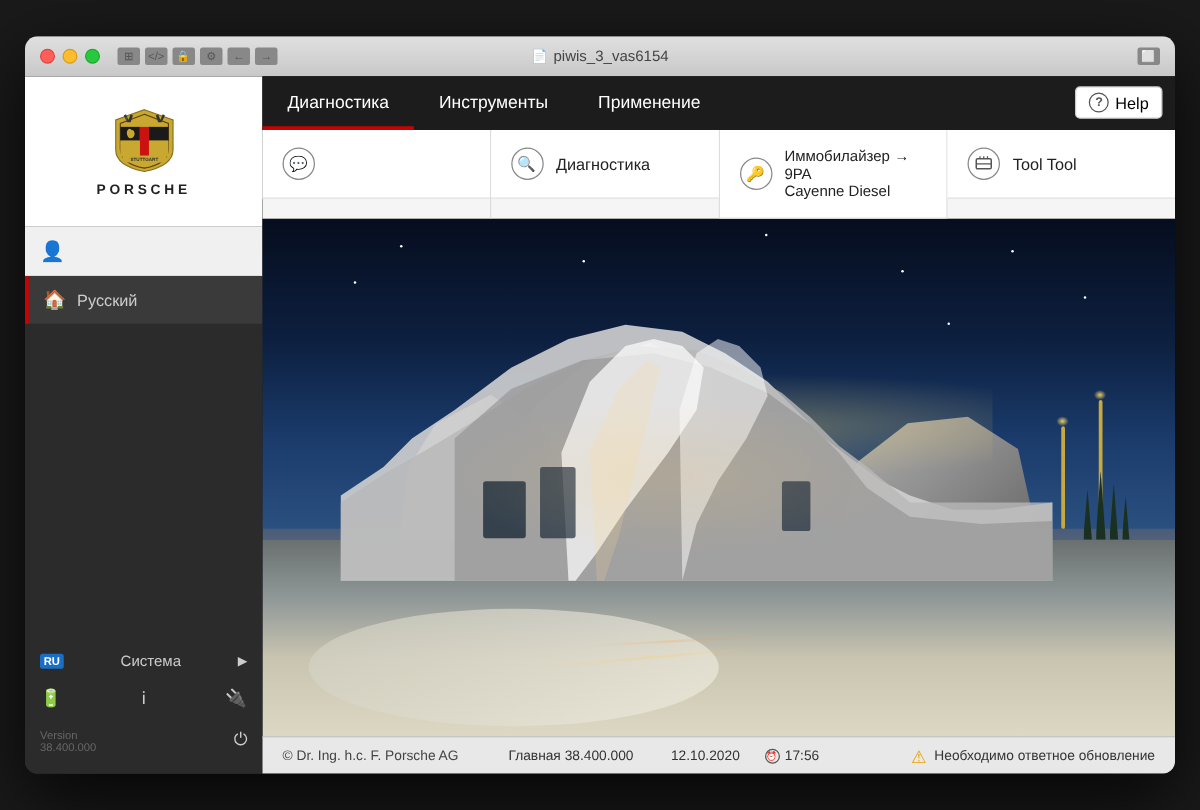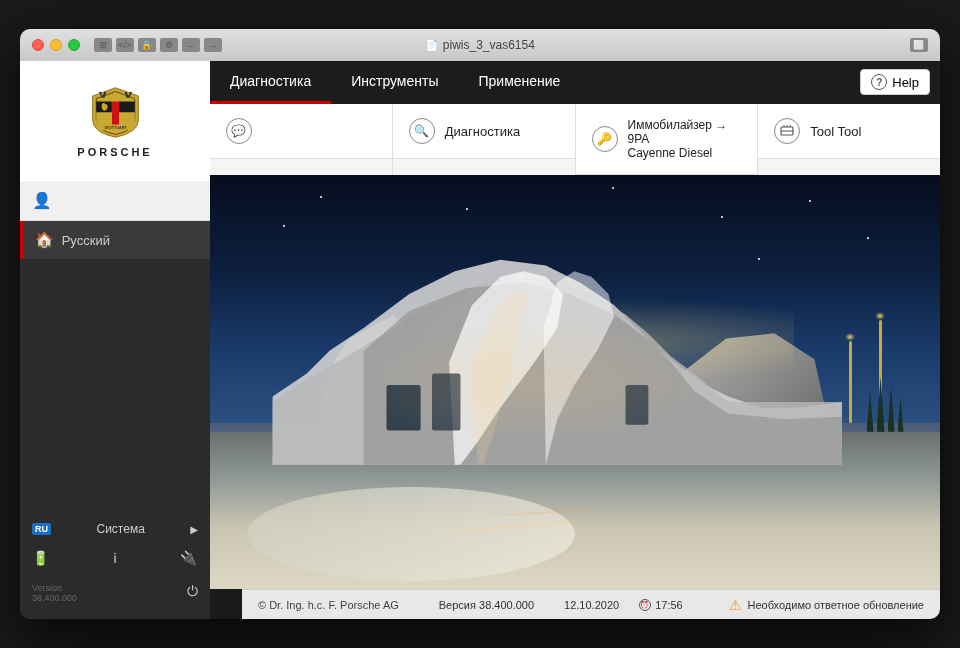--- a/index.html
+++ b/index.html
@@ -329,21 +329,20 @@
       height: 30px;
       background: #e8e8e8;
       display: flex;
       align-items: center;
       padding: 0 16px;
       gap: 20px;
       font-size: 11px;
       color: #333;
       flex-shrink: 0;
       border-top: 1px solid #ccc;
-      margin-left: 32px;
     }
 
     .status-copyright { color: #444; }
     .status-version { margin-left: 20px; }
     .status-date { margin-left: 10px; }
     .status-time {
       display: flex;
       align-items: center;
       gap: 4px;
     }
@@ -709,21 +708,21 @@
               <div class="tree" style="height:35px;width:6px"></div>
             </div>
 
             <div style="position:absolute;bottom:35%;left:20%;width:50%;height:30%;background:radial-gradient(ellipse,rgba(255,200,100,0.15) 0%,transparent 70%);"></div>
           </div>
         </div>
       </div>
 
       <div class="status-bar">
         <span class="status-copyright">© Dr. Ing. h.c. F. Porsche AG</span>
-        <span class="status-version">Версия 38.400.000</span>
+        <span class="status-version">Главная 38.400.000</span>
         <span class="status-date">12.10.2020</span>
         <span class="status-time">
           <span class="clock-icon">⏰</span>
           <span>17:56</span>
         </span>
         <div class="status-update">
           <span class="warning-icon">⚠</span>
           <span>Необходимо ответное обновление</span>
         </div>
       </div>

